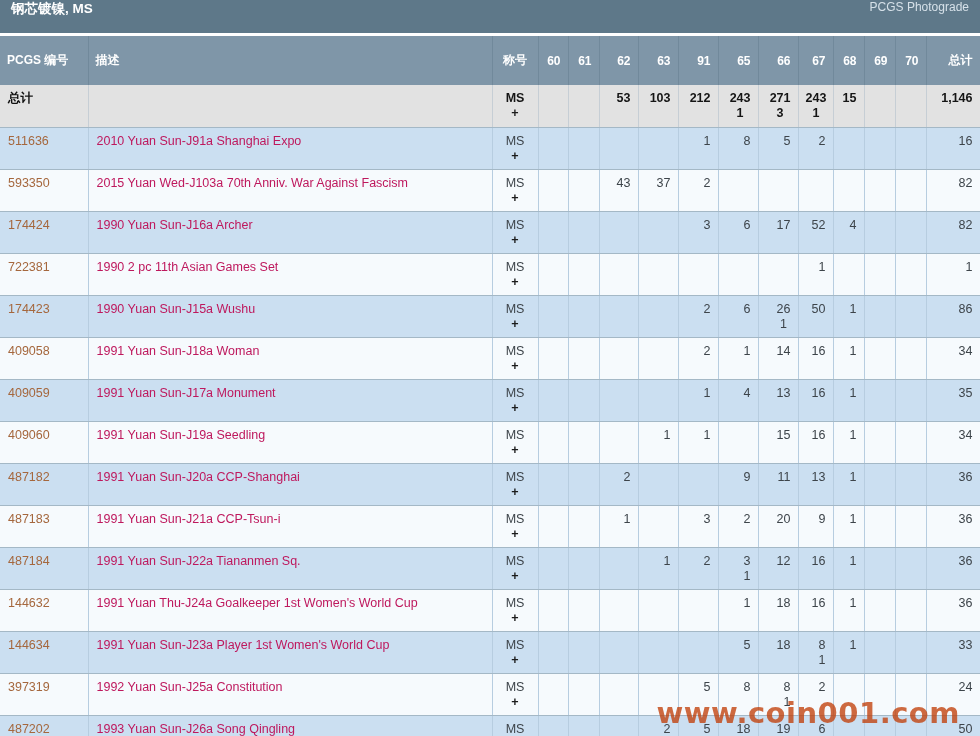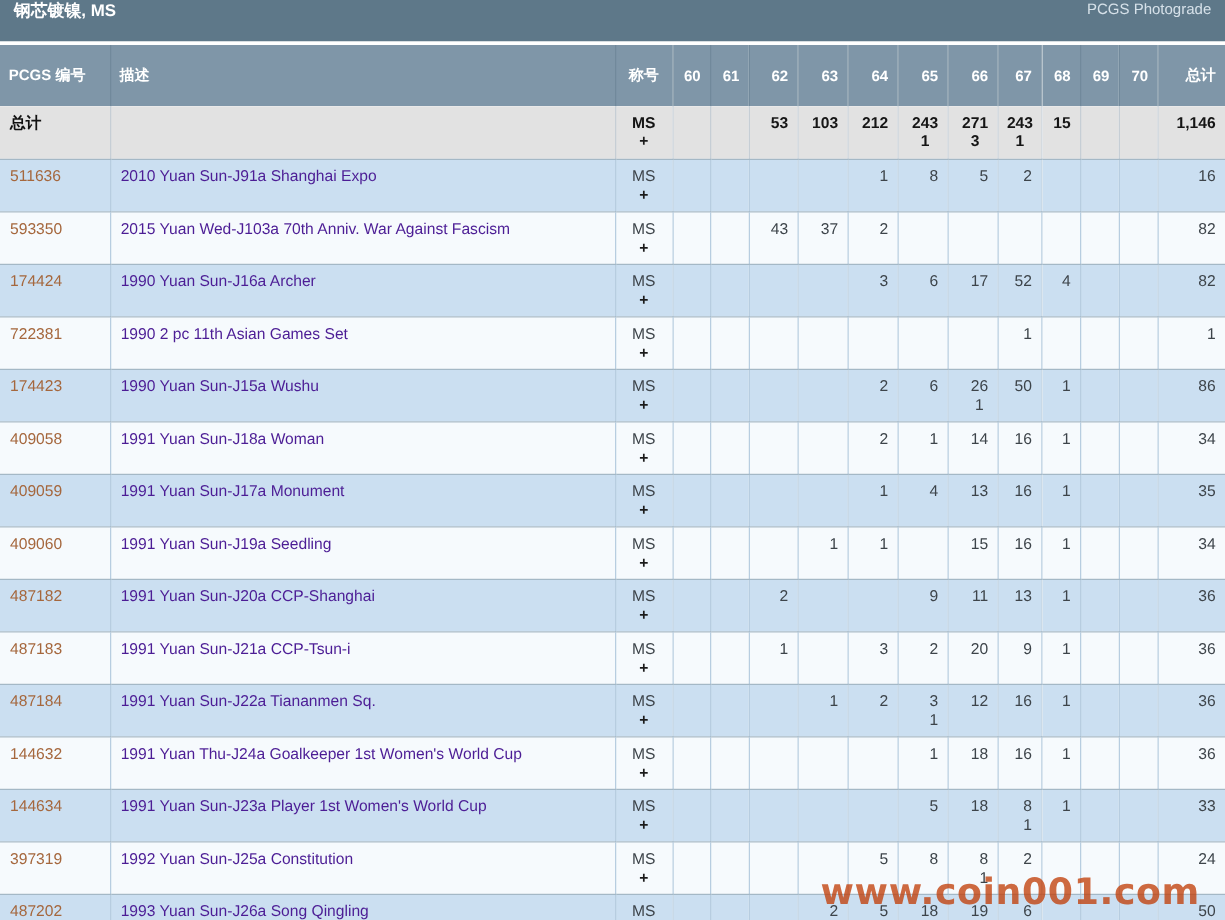--- a/index.html
+++ b/index.html
@@ -30,21 +30,21 @@
     vertical-align:top;height:42px;box-sizing:border-box;
     padding:5px 7px 0 7px;font-size:12.5px;color:#3d444a;
     border-right:1px solid #b7cde0;border-bottom:1px solid #a4b8c6;
     white-space:nowrap;overflow:hidden;line-height:16px;
   }
   tr.alt td{background:#cbdff1;}
   tr.light td{background:#f6fafd;}
   tr.totals td{background:#e2e2e2;font-weight:bold;color:#151515;border-right-color:#c6ced5;}
 
   td.c-pcgs{padding-left:8px;}
-  td.c-desc{padding-left:8px;color:#4c1d95;}
+  td.c-desc{padding-left:8px;color:#be185d;}
   tr.totals td.c-pcgs{color:#111;}
   a.link{color:#a5673d;text-decoration:none;cursor:pointer;}
 
   td.c-des{text-align:center;padding-left:2px;padding-right:2px;}
   td.c-des .ms{display:block;line-height:16px;}
   td.c-des .plus{display:block;line-height:15px;font-weight:bold;color:#1b1b1b;}
 
   td.c-g{text-align:right;}
   .stack{display:inline-flex;flex-direction:column;align-items:center;line-height:16px;}
   .stack .sub{line-height:15px;}
@@ -84,21 +84,21 @@
   </colgroup>
   <thead>
     <tr id="header-row">
         <th class="h-left">PCGS 编号</th>
         <th class="h-left">描述</th>
         <th class="h-center">称号</th>
         <th class="h-right">60</th>
         <th class="h-right">61</th>
         <th class="h-right">62</th>
         <th class="h-right">63</th>
-        <th class="h-right">64</th>
+        <th class="h-right">91</th>
         <th class="h-right">65</th>
         <th class="h-right">66</th>
         <th class="h-right">67</th>
         <th class="h-right">68</th>
         <th class="h-right">69</th>
         <th class="h-right">70</th>
         <th class="h-right">总计</th>
       </tr>
   </thead>
   <tbody id="table-body">

